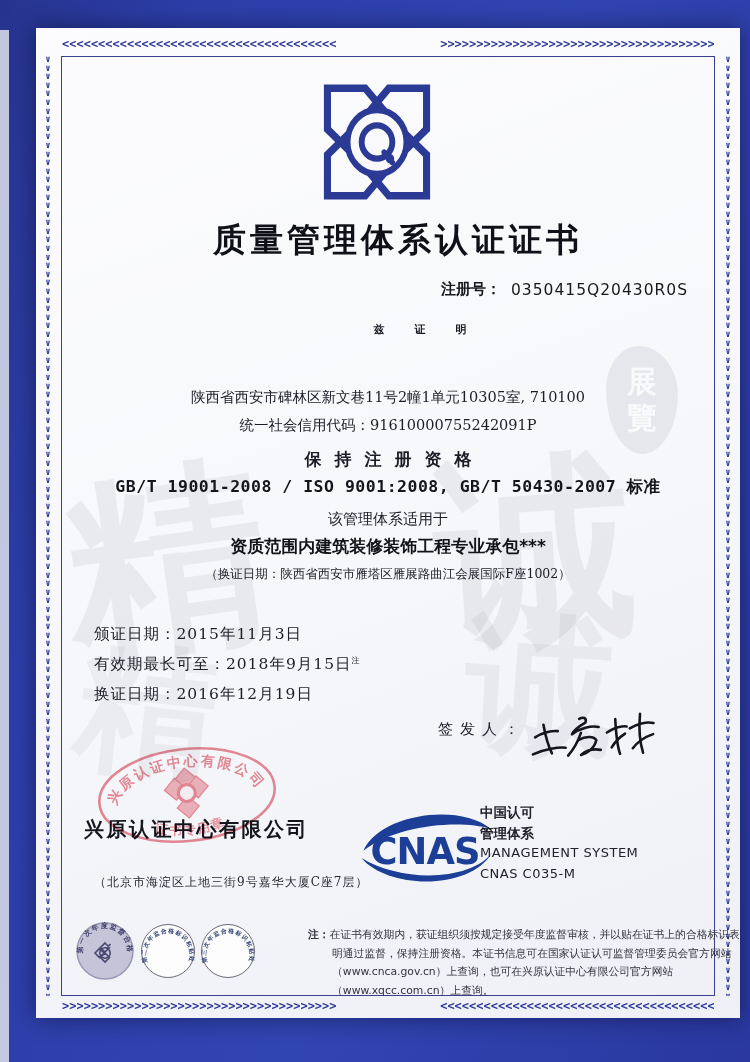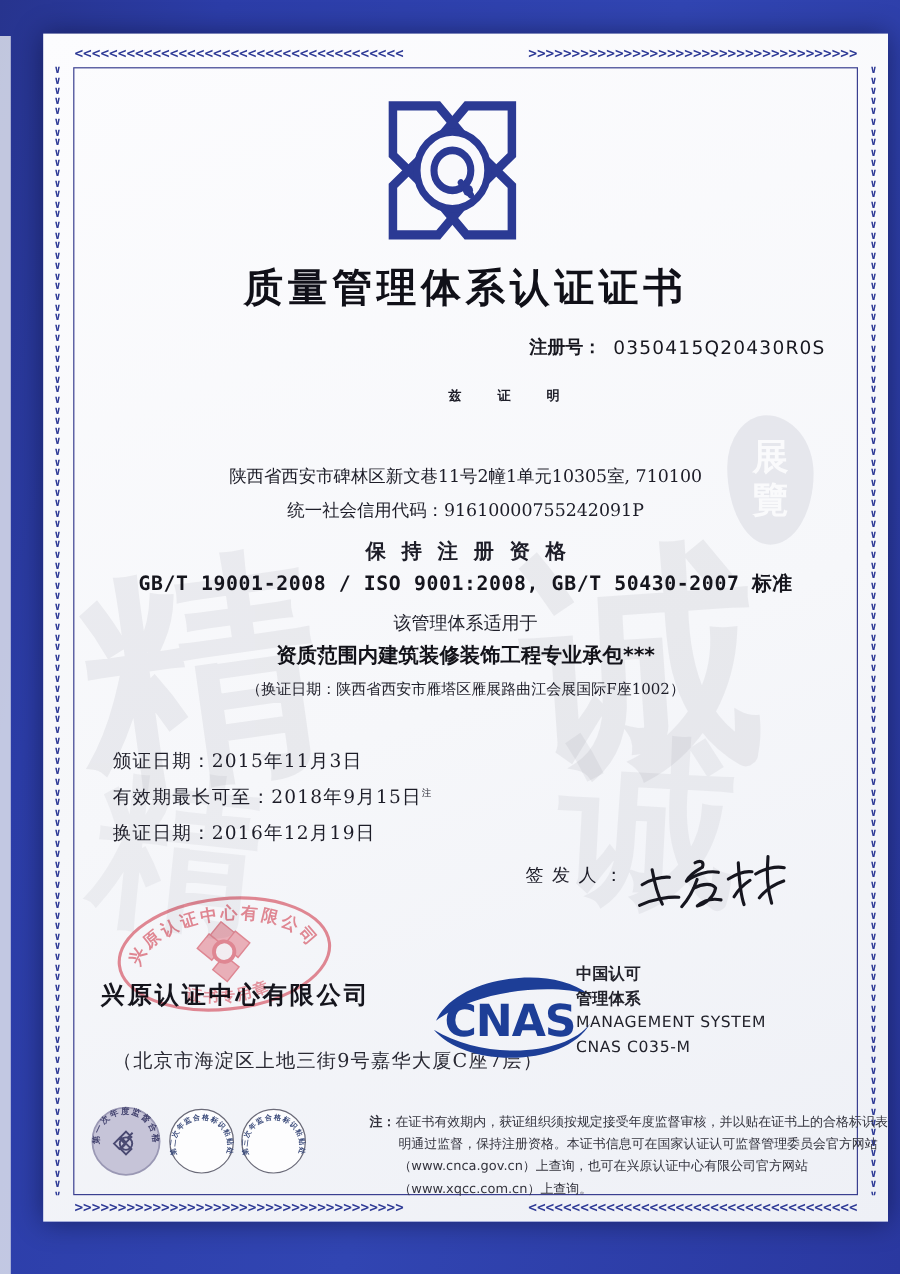--- a/index.html
+++ b/index.html
@@ -30,41 +30,41 @@
   .chev-top{top:9px;}
   .chev-bottom{bottom:4px;}
   .chev-v{top:27px;bottom:22px;width:12px;font-size:9px;line-height:8.6px;white-space:pre-line;text-align:center;}
   .chev-left{left:6px;}
   .chev-right{right:6px;}
   .inner-rect{position:absolute;left:25px;top:28px;right:25px;bottom:22px;border:1.5px solid #3a3f90;pointer-events:none;}
   
   .line{position:absolute;left:0;width:100%;text-align:center;color:#1d1d28;}
   .serif{font-family:"DejaVu Serif","Liberation Serif",serif;}
   .mono{font-family:"DejaVu Sans Mono","Liberation Mono",monospace;}
-  .title{top:190px;font-size:33px;font-weight:700;letter-spacing:4px;color:#101018;}
+  .title{top:190px;font-size:33px;font-weight:700;letter-spacing:4px;color:#101018;padding-left:10px;}
   .reg-row{position:absolute;top:252px;right:52px;display:flex;align-items:flex-end;gap:10px;}
   .reg-label{font-family:"DejaVu Serif","Liberation Serif",serif;font-weight:700;font-size:15px;color:#17171f;}
   .reg-no{font-size:15.5px;letter-spacing:1px;color:#17171f;font-weight:500;}
   .certify{top:294px;font-size:11px;letter-spacing:30px;text-indent:30px;font-weight:600;margin-left:32px;}
   .company{top:320px;font-size:21.5px;font-weight:700;letter-spacing:1px;color:#121219;}
   .addr{top:360px;font-size:14.5px;}
   .code{top:388px;font-size:14.5px;}
   .sys{top:420px;font-size:17px;letter-spacing:13px;text-indent:13px;font-weight:600;}
   .standards{top:448px;font-size:16.5px;font-weight:600;letter-spacing:.5px;color:#15151d;}
   .applies{top:482px;font-size:15px;}
   .scope{top:507px;font-size:17px;font-weight:700;color:#121219;}
   .venue{top:538px;font-size:12.5px;}
   .dates{position:absolute;left:58px;top:596px;font-family:"DejaVu Serif","Liberation Serif",serif;font-size:15.5px;color:#1d1d28;}
   .dates .row{margin-bottom:9px;letter-spacing:1px;}
   .dates sup{font-size:8px;vertical-align:6px;}
   .sign-row{position:absolute;left:402px;top:678px;display:flex;align-items:flex-start;}
   .sign-label{font-family:Liberation Mono, monospace;font-size:15px;letter-spacing:7px;color:#1d1d28;padding-top:14px;}
   .signature-svg{margin-left:2px;transform:rotate(-3deg);}
   .issuer-name{position:absolute;left:48px;top:788px;font-family:"DejaVu Serif","Liberation Serif",serif;font-size:20px;font-weight:700;letter-spacing:2.5px;color:#15151d;}
-  .issuer-addr{position:absolute;left:58px;top:846px;font-family:"DejaVu Serif","Liberation Serif",serif;font-size:16px;letter-spacing:1px;color:#2a2a34;}
+  .issuer-addr{position:absolute;left:58px;top:846px;font-family:"DejaVu Serif","Liberation Serif",serif;font-size:12px;letter-spacing:1px;color:#2a2a34;}
   .stamp-svg{position:absolute;left:26px;top:692px;mix-blend-mode:multiply;opacity:.85;}
   .cnas-logo{position:absolute;left:320px;top:776px;}
   .cnas-text{position:absolute;left:444px;top:774px;line-height:20.5px;color:#22222b;}
   .cnas-text .zh{font-size:13.5px;font-weight:700;}
   .cnas-text .en{font-size:13px;letter-spacing:.5px;}
   .note{position:absolute;left:272px;top:898px;width:414px;font-size:10.8px;line-height:1.72;color:#33333d;text-indent:-24px;padding-left:24px;}
   .note b{font-weight:600;}
   .seals-svg{position:absolute;left:30px;top:884px;}
   .logo-box{position:absolute;left:282px;top:50px;}
 </style>

